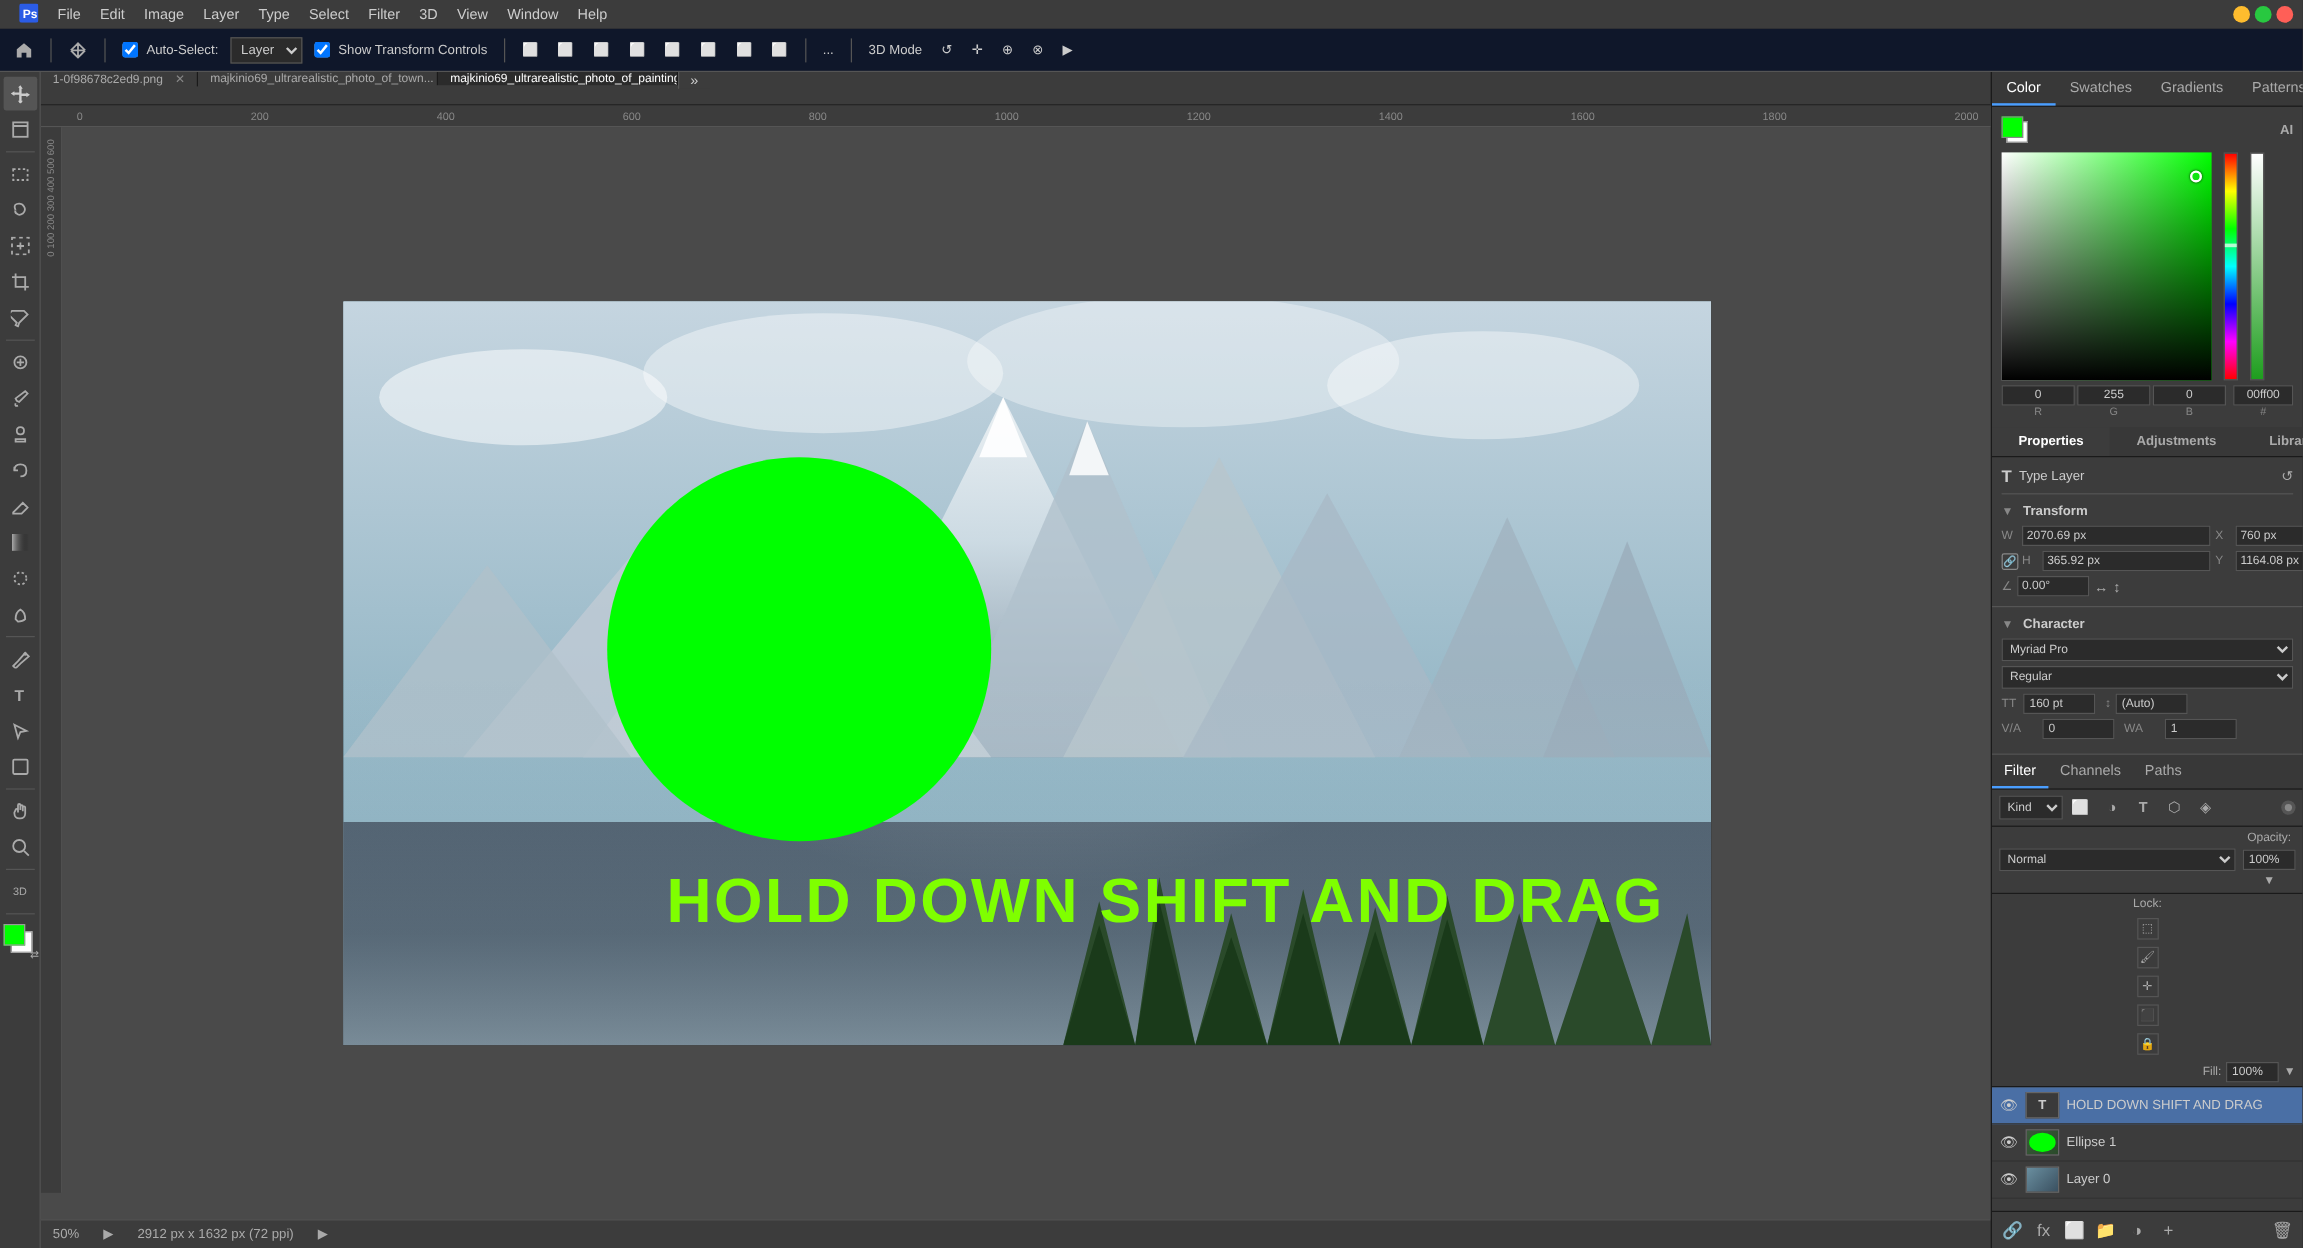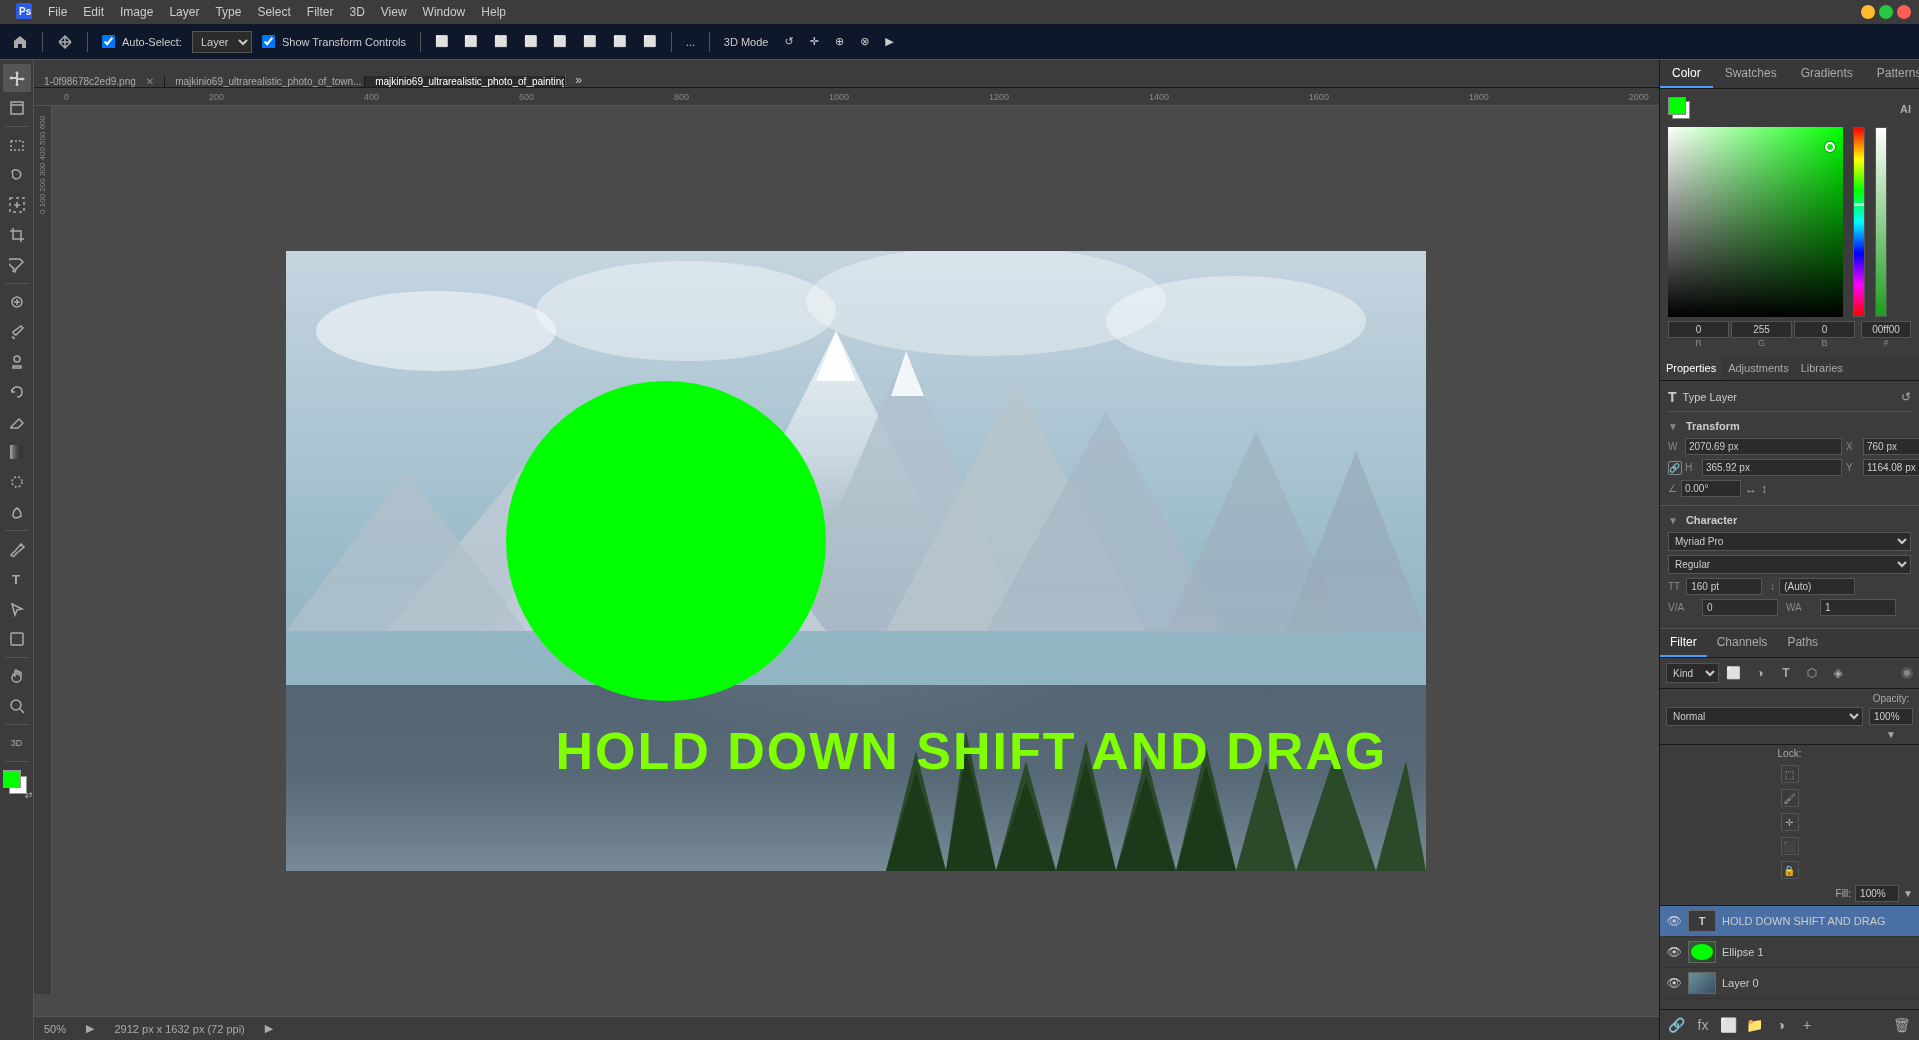--- a/index.html
+++ b/index.html
@@ -25,21 +25,21 @@
     .main-area { display: flex; flex: 1; overflow: hidden; }
 
     
     .tools-panel { width: 34px; background: #3c3c3c; border-right: 1px solid #555; display: flex; flex-direction: column; align-items: center; padding: 4px 0; gap: 2px; flex-shrink: 0; }
     .tool-btn { width: 28px; height: 28px; background: transparent; border: none; color: #ccc; cursor: pointer; display: flex; align-items: center; justify-content: center; font-size: 14px; border-radius: 2px; }
     .tool-btn.active { background: #555; }
     .tool-separator { width: 24px; height: 1px; background: #555; margin: 2px 0; }
     .color-wrapper { position: relative; width: 28px; height: 28px; }
 
     
-    .tabs-row { height: 28px; background: #3c3c3c; border-bottom: 1px solid #1a1a1a; display: flex; align-items: flex-end; flex-shrink: 0; overflow: hidden; }
+    .tabs-row { height: 28px; background: #3c3c3c; border-bottom: 1px solid #1a1a1a; display: flex; align-items: flex-start; flex-shrink: 0; overflow: hidden; }
     .tab { display: flex; align-items: center; padding: 0 10px; font-size: 11px; color: #aaa; cursor: pointer; border-right: 1px solid #1a1a1a; max-width: 200px; white-space: nowrap; overflow: hidden; text-overflow: ellipsis; gap: 6px; }
     .tab.active { background: #2b2b2b; color: #fff; }
     .tab-close { font-size: 10px; color: #888; margin-left: 4px; }
     .tab-overflow { width: 26px; display: flex; align-items: center; justify-content: center; background: #3c3c3c; border-left: 1px solid #555; cursor: pointer; font-size: 12px; }
 
     
     .canvas-area { flex: 1; background: #4a4a4a; position: relative; overflow: hidden; display: flex; align-items: center; justify-content: center; }
     .canvas-wrapper { position: relative; }
     .canvas-content { width: 1140px; height: 620px; position: relative; overflow: hidden; background: #1a1a1a; }
     .canvas-image { width: 100%; height: 100%; background: linear-gradient(135deg, #6a8fa0 0%, #8aaab5 20%, #b0c5ce 35%, #c5d5db 45%, #a8bcc5 55%, #7a9aaa 65%, #5a7a8a 80%, #3a5a6a 100%); position: relative; }
@@ -62,21 +62,21 @@
     .spectrum-wrapper { position: relative; display: flex; gap: 10px; padding-right: 24px; }
 
     
     .properties-panel { padding: 8px; font-size: 11px; flex-shrink: 0; border-bottom: 1px solid #555; }
     .link-icon { width: 14px; height: 14px; border: 1px solid #888; border-radius: 2px; display: flex; align-items: center; justify-content: center; font-size: 9px; cursor: pointer; }
 
     
     .char-section { padding: 8px; font-size: 11px; border-bottom: 1px solid #555; }
     .char-row { display: flex; gap: 4px; align-items: center; margin-bottom: 4px; }
     .char-select { background: #2b2b2b; border: 1px solid #555; color: #ccc; font-size: 10px; padding: 2px 2px; flex: 1; }
-    .char-input { background: #2b2b2b; border: 1px solid #555; color: #ccc; font-size: 10px; padding: 2px 4px; width: 76px; }
+    .char-input { background: #2b2b2b; border: 1px solid #555; color: #ccc; font-size: 10px; padding: 2px 4px; width: 60px; }
 
     
     .layers-section { flex: 1; display: flex; flex-direction: column; overflow: hidden; }
     .layers-panel-tabs { display: flex; background: #383838; border-bottom: 1px solid #1a1a1a; }
     .layers-panel-tab { padding: 6px 10px; font-size: 12px; color: #aaa; cursor: pointer; border-bottom: 2px solid transparent; }
     .layers-panel-tab.active { color: #fff; border-bottom: 2px solid #4a9eff; }
     .layers-toolbar { display: flex; align-items: center; padding: 4px 6px; gap: 4px; border-bottom: 1px solid #1a1a1a; }
     .layers-toolbar-btn { width: 22px; height: 22px; background: transparent; border: none; color: #aaa; cursor: pointer; display: flex; align-items: center; justify-content: center; font-size: 12px; }
     .layers-kind { background: #2b2b2b; border: 1px solid #555; color: #ccc; font-size: 10px; padding: 0 2px; height: 20px; }
     .blend-row { display: flex; align-items: center; padding: 4px 6px; gap: 6px; border-bottom: 1px solid #1a1a1a; font-size: 10px; }
@@ -101,21 +101,21 @@
     .layer-name { flex: 1; font-size: 11px; color: #ccc; }
     .layers-bottom { display: flex; align-items: center; padding: 4px 6px; border-top: 1px solid #1a1a1a; gap: 4px; justify-content: space-between; }
     .layers-btn { width: 22px; height: 22px; background: transparent; border: none; color: #aaa; cursor: pointer; display: flex; align-items: center; justify-content: center; font-size: 14px; }
 
     
     ::-webkit-scrollbar { width: 6px; height: 6px; }
     ::-webkit-scrollbar-track { background: #2b2b2b; }
     ::-webkit-scrollbar-thumb { background: #555; border-radius: 3px; }
 
     .props-tabs { display: flex; background: #383838; border-bottom: 1px solid #1a1a1a; padding: 0; }
-    .props-tab { padding: 6px 6px; font-size: 11px; color: #aaa; cursor: pointer; white-space: nowrap; }
+    .props-tab { padding: 6px 22px; font-size: 11px; color: #aaa; cursor: pointer; white-space: nowrap; font-weight: bold; }
     .props-tab.active { color: #fff; background: #3c3c3c; }
     
     .collapse-arrow { color: #888; font-size: 10px; cursor: pointer; margin-right: 4px; }
   </style>
 </head>
 <body>
 
 <div class="menu-bar">
   <div class="menu-bar-item">
     <svg width="16" height="16" viewBox="0 0 16 16">

